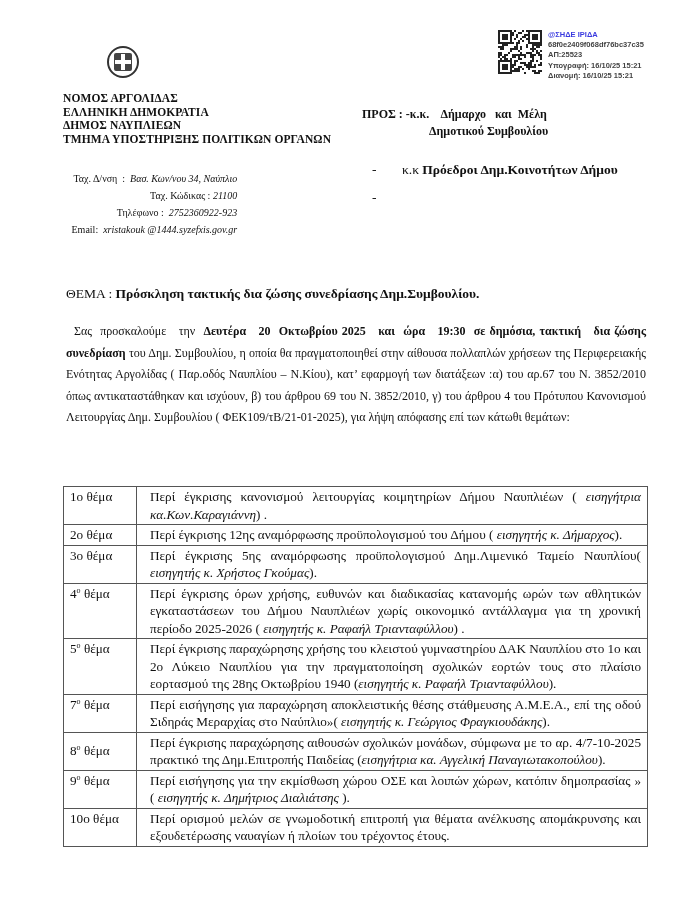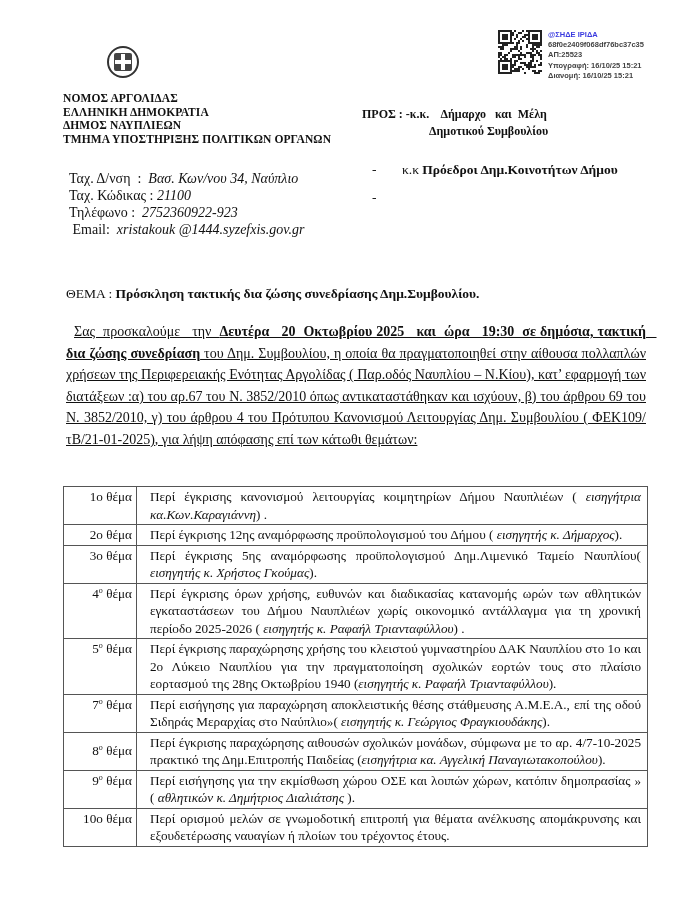--- a/index.html
+++ b/index.html
@@ -20,34 +20,34 @@
     .qrinfo {
       left: 548px; top: 30px; font-family: "Liberation Sans", "DejaVu Sans", sans-serif;
       font-size: 7.5px; line-height: 10.2px; font-weight: bold; color: #444;
     }
     .qrinfo .brand { color: #3a3adf; }
     .pros { left: 362px; top: 106px; font-weight: bold; font-size: 12px; line-height: 17px; }
     .pros .l2 { padding-left: 67px; }
     .rec { left: 372px; top: 162px; font-size: 13.5px; }
     .rec .dash { display: inline-block; width: 30px; }
     .rec2 { left: 372px; top: 190px; font-size: 13.5px; }
-    .contact { left: 69px; top: 170px; font-size: 14px; line-height: 17px; }
+    .contact { left: 69px; top: 170px; font-size: 10px; line-height: 17px; text-align: right; }
     .contact i { font-style: italic; }
     .subject { left: 66px; top: 286px; font-size: 13.5px; }
     .subject b { font-weight: bold; text-align: center; }
     .body {
-      left: 66px; top: 321px; width: 580px; font-size: 14px; line-height: 21.5px; text-align: justify; text-decoration: underline;
+      left: 66px; top: 321px; width: 580px; font-size: 12px; line-height: 21.5px; text-align: justify;
     }
     .body .indent { display: inline-block; width: 8px; }
     table.topics {
       position: absolute; left: 63px; top: 486px; width: 585px; border-collapse: collapse;
       font-size: 13.2px; line-height: 17.5px;
     }
     table.topics td { border: 1px solid #555; vertical-align: top; padding: 1px 4px; }
-    table.topics td.num { width: 62px; padding-left: 6px; white-space: nowrap; text-align: right; }
+    table.topics td.num { width: 62px; padding-left: 6px; white-space: nowrap; }
     table.topics td.num.mid { vertical-align: middle; }
     table.topics td.txt { text-align: justify; padding-left: 13px; padding-right: 6px; }
     i { font-style: italic; }
     sup { font-size: 8px; line-height: 0; }
   </style>
 </head>
 <body>
 
 <div class="abs emblem">
   <svg width="22" height="22" viewBox="0 0 22 22">
@@ -279,20 +279,20 @@
       <tr>
         <td class="num">7<sup>ο</sup> θέμα</td>
         <td class="txt"><span>Περί εισήγησης για παραχώρηση αποκλειστικής θέσης στάθμευσης Α.Μ.Ε.Α., επί της οδού Σιδηράς Μεραρχίας στο Ναύπλιο»( </span><i>εισηγητής κ. Γεώργιος Φραγκιουδάκης</i>).</td>
       </tr>
       <tr>
         <td class="num mid">8<sup>ο</sup> θέμα</td>
         <td class="txt"><span> Περί έγκρισης παραχώρησης  αιθουσών  σχολικών μονάδων,  σύμφωνα με το  αρ. 4/7-10-2025 πρακτικό της Δημ.Επιτροπής Παιδείας (</span><i>εισηγήτρια κα. Αγγελική Παναγιωτακοπούλου</i>).</td>
       </tr>
       <tr>
         <td class="num">9<sup>ο</sup> θέμα</td>
-        <td class="txt"><span> Περί  εισήγησης  για  την εκμίσθωση  χώρου ΟΣΕ  και λοιπών χώρων, κατόπιν δημοπρασίας » ( </span><i>αθλητικών κ. Δημήτριος Διαλιάτσης </i>).</td>
+        <td class="txt"><span> Περί  εισήγησης  για  την εκμίσθωση  χώρου ΟΣΕ  και λοιπών χώρων, κατόπιν δημοπρασίας » ( </span><i>εισηγητής κ. Δημήτριος Διαλιάτσης </i>).</td>
       </tr>
       <tr>
         <td class="num">10ο θέμα</td>
         <td class="txt"><span> Περί  ορισμού  μελών  σε  γνωμοδοτική   επιτροπή  για  θέματα  ανέλκυσης απομάκρυνσης και  εξουδετέρωσης  ναυαγίων ή πλοίων  του  τρέχοντος  έτους.</span></td>
       </tr>
     </tbody>
 </table>
 
 </body></html>

